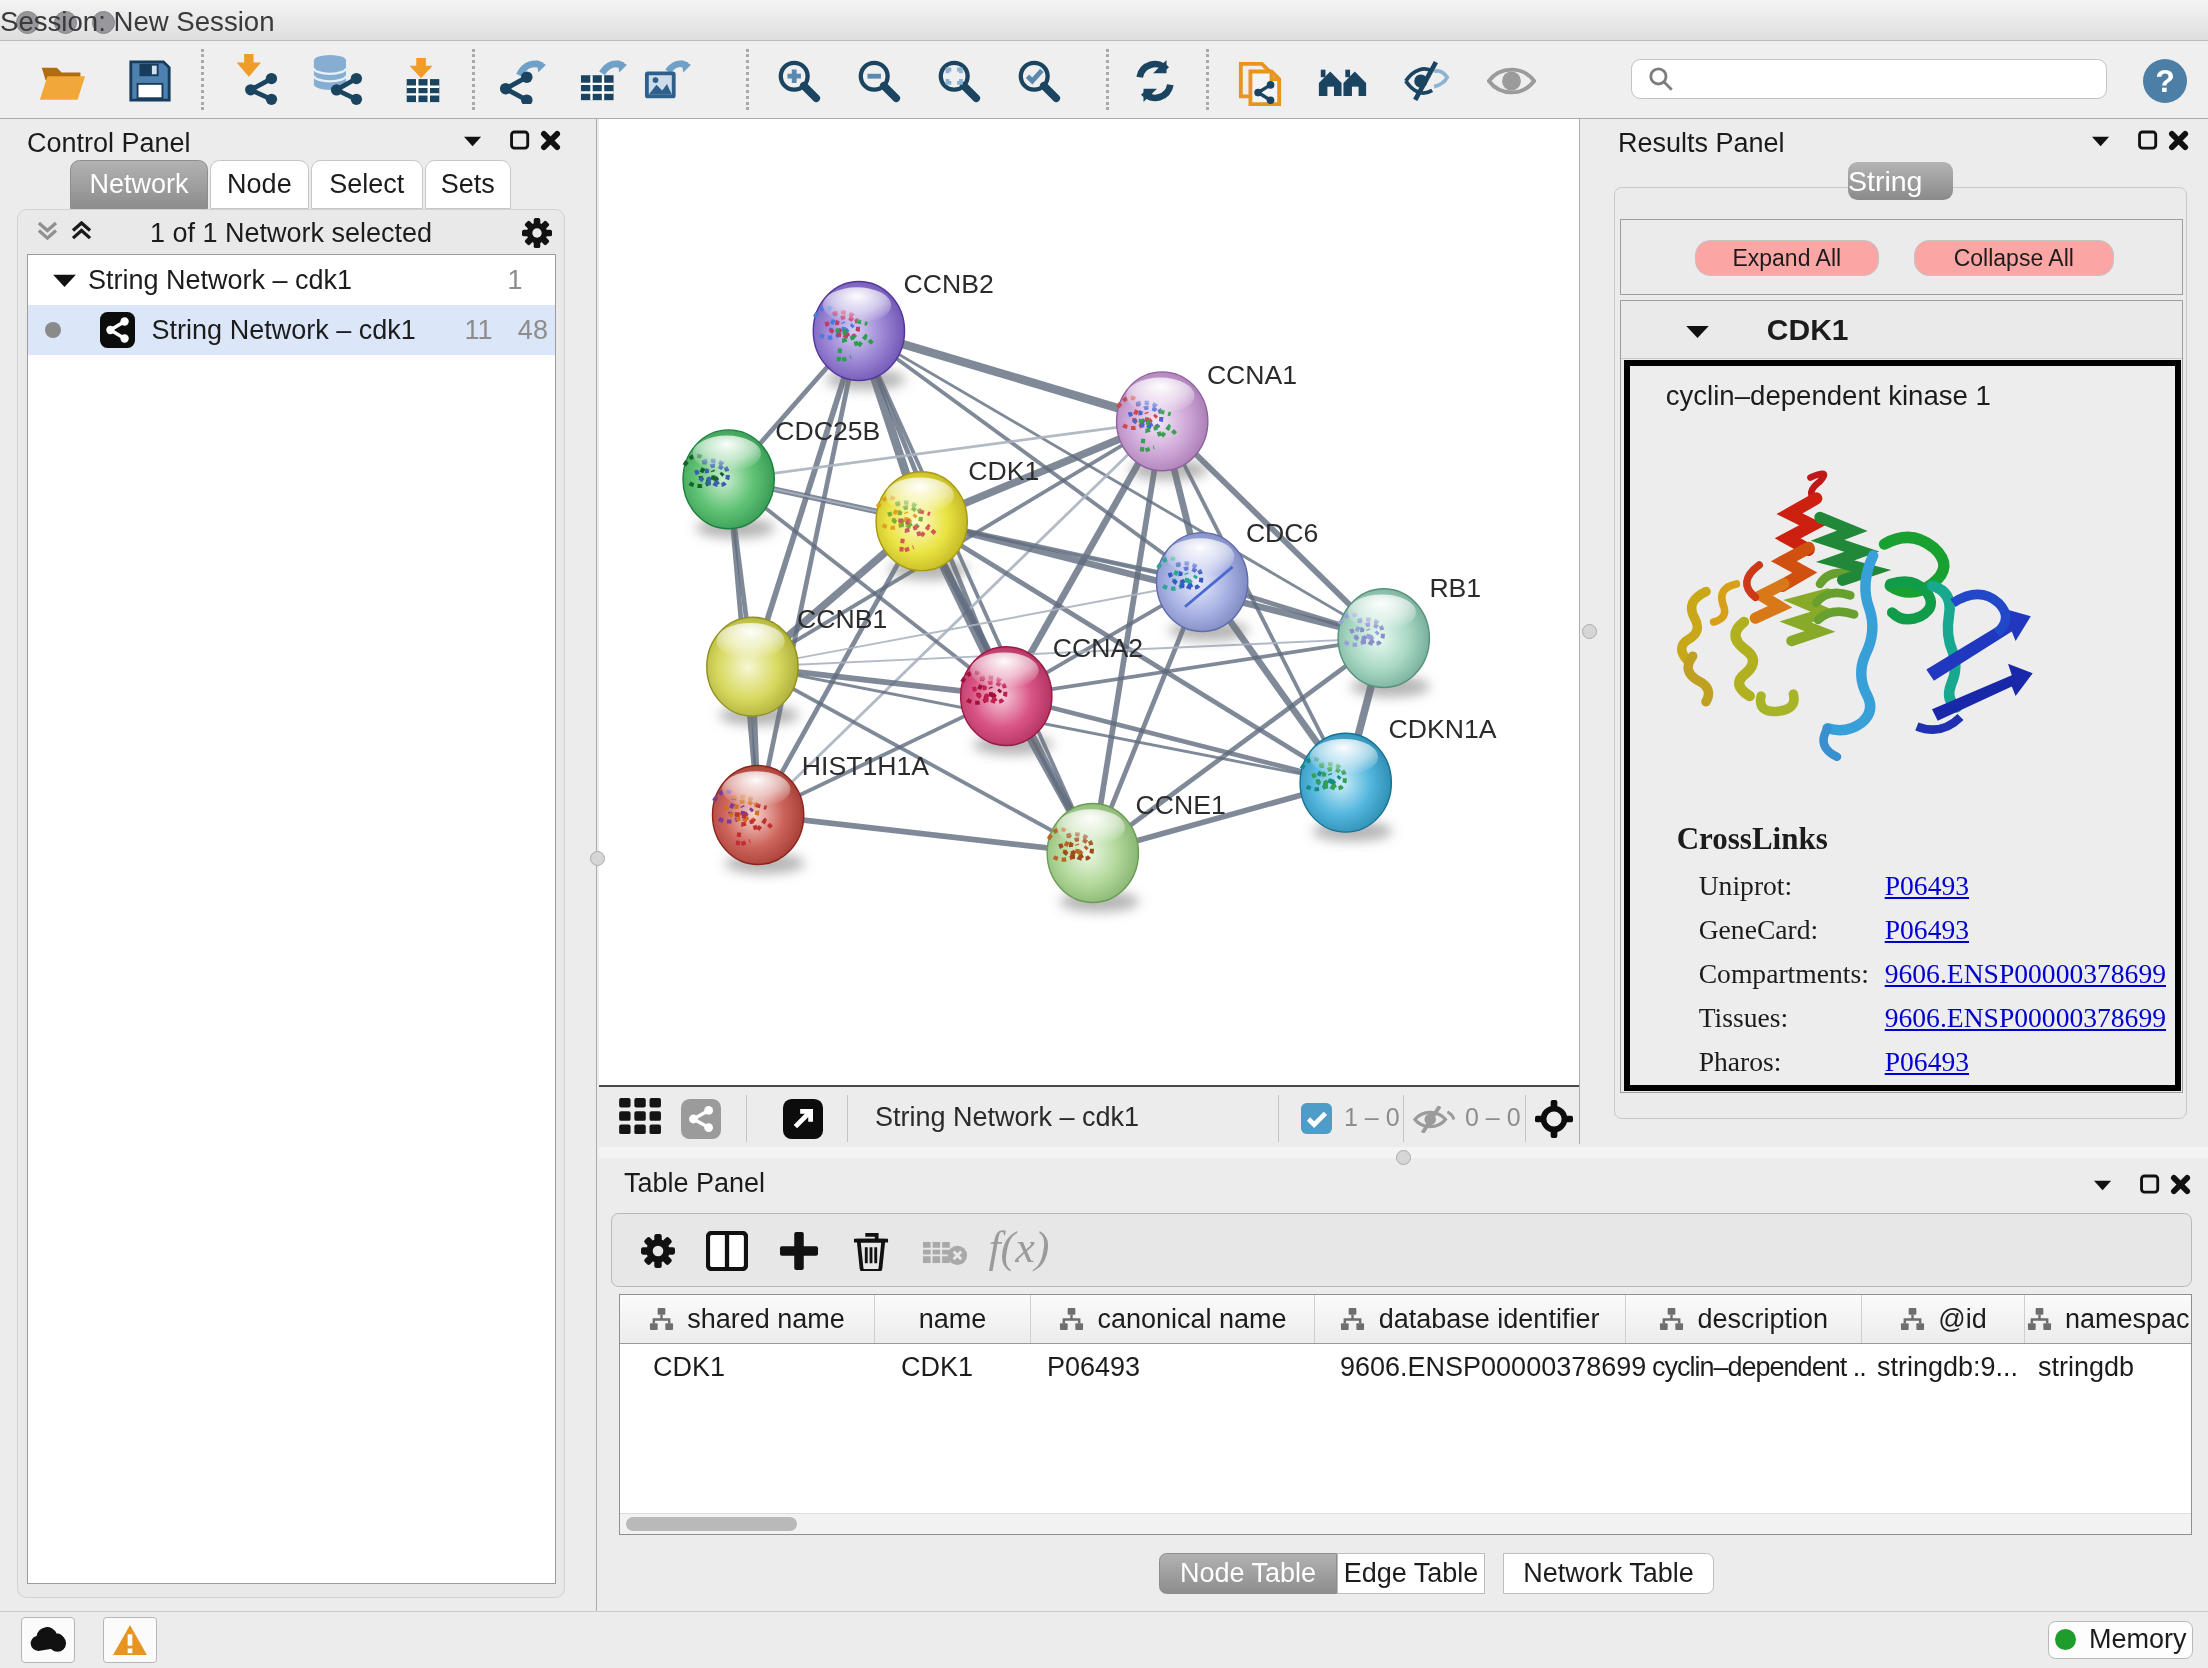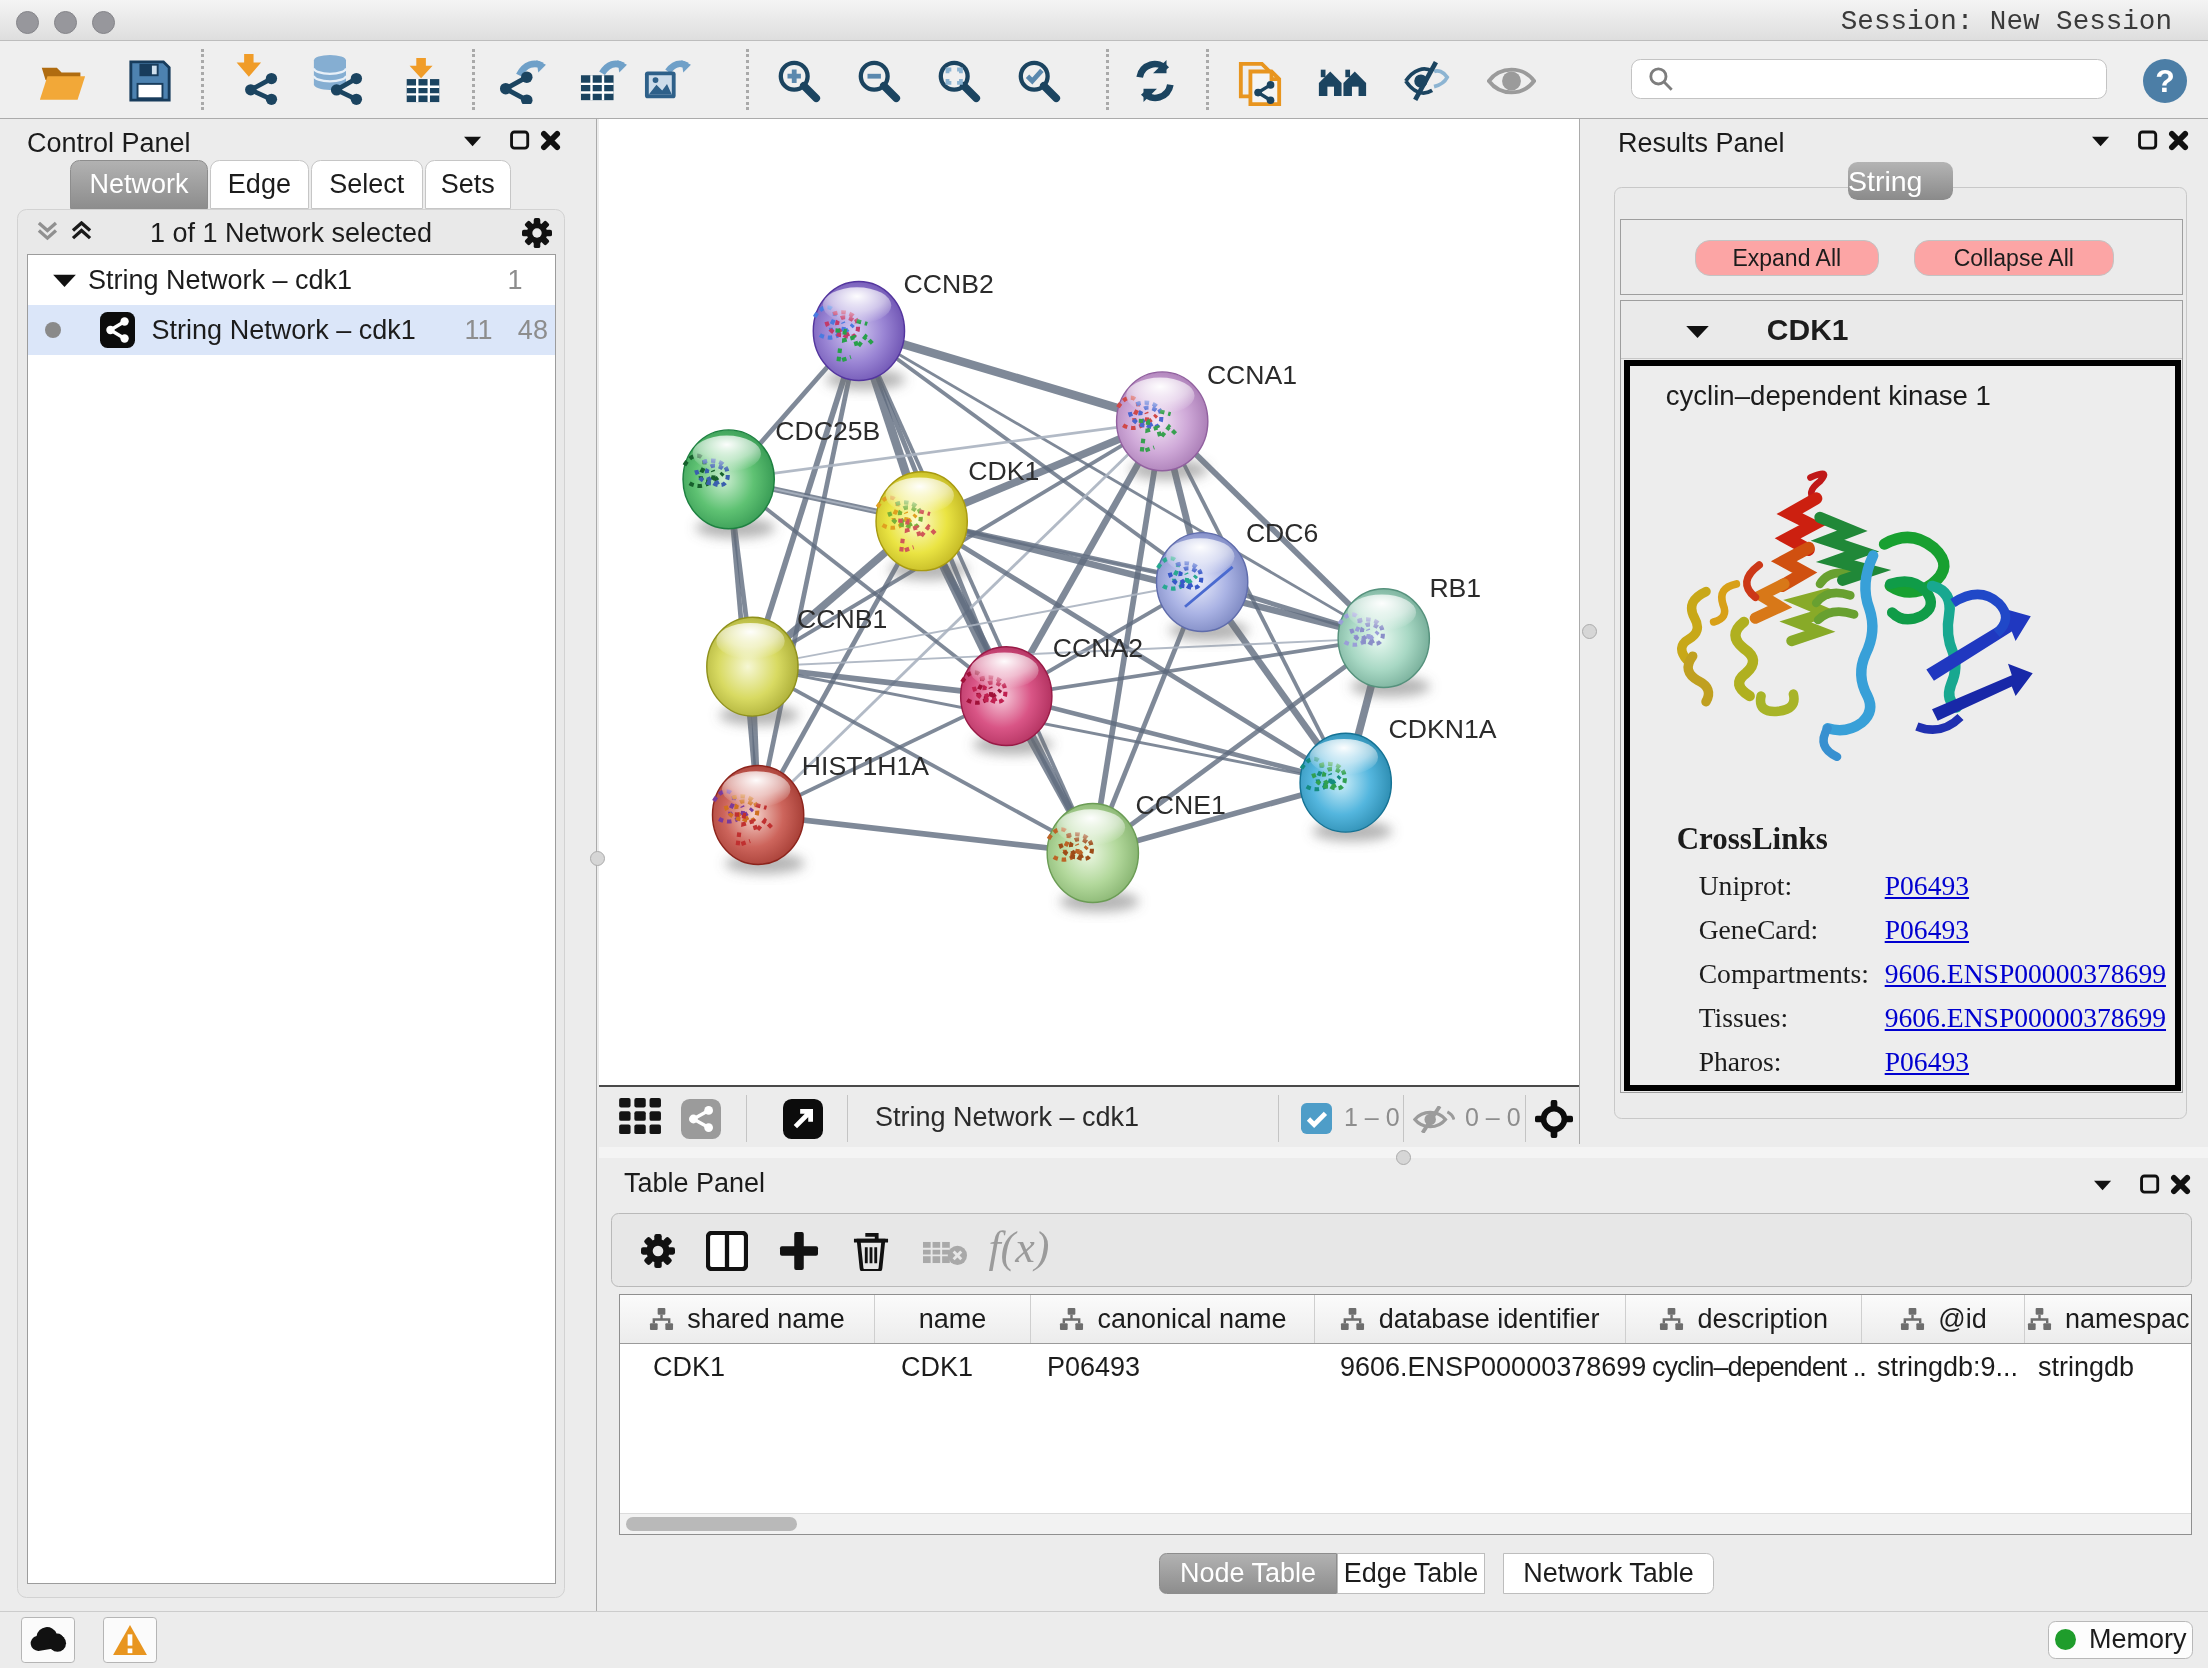--- a/index.html
+++ b/index.html
@@ -4,22 +4,22 @@
 <style>
 * { margin:0; padding:0; box-sizing:border-box; }
 html,body { width:2208px; height:1668px; overflow:hidden; }
 body { font-family:"Liberation Sans", sans-serif; background:#ececec; position:relative; color:#1c1c1c; }
 .abs { position:absolute; }
 
 #titlebar { left:0; top:0; width:2208px; height:41px;
   background:linear-gradient(#f4f4f4,#dedede); border-bottom:1px solid #bdbdbd; }
 .tl { position:absolute; top:10.5px; width:23px; height:23px; border-radius:50%;
   background:#97979c; border:1px solid #85858a; }
-#title { position:absolute; top:5.7px; left:0; width:2172px; text-align:right;
-  font-size:27.6px; font-weight:500; color:#3a3a3a;font-family:Liberation Mono, monospace; }
+#title { position:absolute; top:5.7px; left:0; width:2172px; text-align:left;
+  font-size:27.6px; font-weight:500; color:#3a3a3a; }
 
 #toolbar { left:0; top:41px; width:2208px; height:78px; background:#efefef;
   border-bottom:1.9px solid #ababab; }
 .tbi { position:absolute; top:17px; }
 .tsep { position:absolute; top:7.6px; height:61px; width:0;
   border-left:3.8px dotted #a9a9a9; }
 #searchbox { position:absolute; left:1631px; top:18px; width:476px; height:40px;
   background:#fff; border:1.9px solid #c3c3c3; border-radius:9.5px; }
 #helpbtn { position:absolute; left:2143px; top:18px; width:44px; height:44px;
   border-radius:50%; background:#4c7ea6; color:#fff; font-size:32px; font-weight:bold;
@@ -227,21 +227,21 @@
 
 <div class="abs" id="cpanel">
   <div class="phead" style="left:27px; top:8.6px;">Control Panel</div>
   <svg class="abs" style="left:464px; top:11.4px;" width="97" height="23" viewBox="0 0 102 24">
     <path d="M0 7 L18 7 L9 17 z" fill="#111"></path>
     <rect x="50" y="2" width="17" height="17" rx="3" fill="none" stroke="#111" stroke-width="3"></rect>
     <path d="M84 4 l14 14 M98 4 l-14 14" stroke="#111" stroke-width="6" stroke-linecap="round"></path>
   </svg>
   <div class="tabrow" style="left:70px; top:41px;">
     <div class="tab sel" style="width:138px;">Network</div>
-    <div class="tab" style="width:99px;">Edge</div>
+    <div class="tab" style="width:99px;">Node</div>
     <div class="tab" style="width:112px;">Select</div>
     <div class="tab" style="width:86px;">Sets</div>
   </div>
   <div id="cp-inner">
     <div id="cp-bar">
       <svg class="abs" style="left:19px; top:11.4px;" width="72" height="21" viewBox="0 0 76 22">
         <path d="M2 2 l9 8 9-8 M2 10 l9 8 9-8" stroke="#909090" stroke-width="3.5" fill="none"></path>
         <path d="M38 10 l9-8 9 8 M38 18 l9-8 9 8" stroke="#1a1a1a" stroke-width="3.5" fill="none"></path>
       </svg>
       <div style="position:absolute; left:0; top:7.6px; width:100%; text-align:center; font-size:27px;">1 of 1 Network selected</div>

